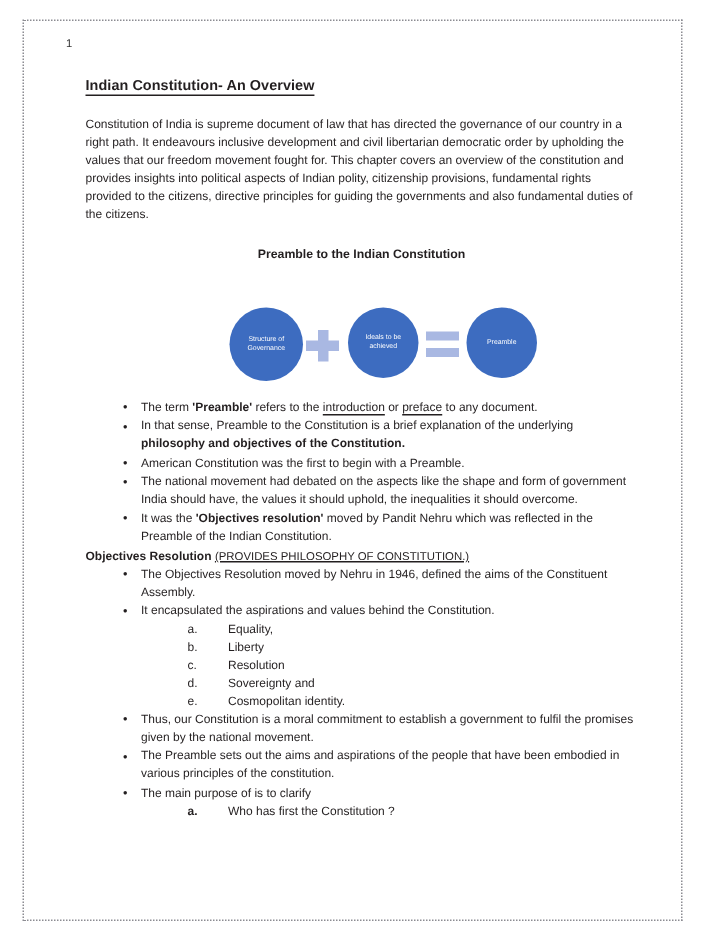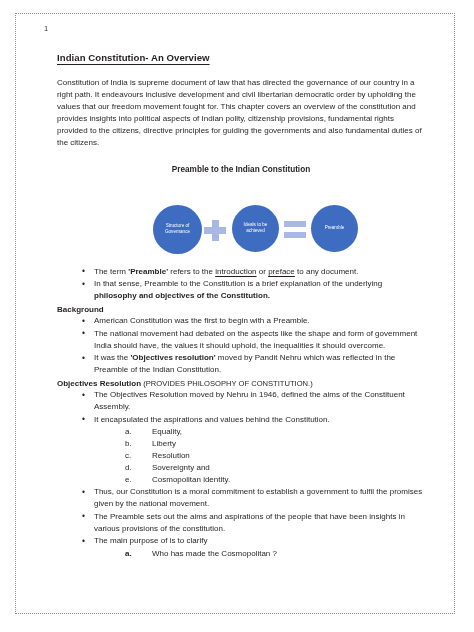--- a/index.html
+++ b/index.html
@@ -143,20 +143,21 @@
   }
   .section-head {
     font-weight: bold;
     font-size: 8px;
     margin-top: 2.5px;
     margin-bottom: 1.5px;
   }
   .section-head .plain {
     font-weight: normal;
     font-size: 7.6px;
+    text-decoration: underline;
   }
   .alist {
     margin: 0;
     padding: 0;
     list-style: none;
     font-size: 8px;
     line-height: 12px;
   }
   .alist > li {
     position: relative;
@@ -201,21 +202,20 @@
       <div class="circle c3">
         <span>Preamble</span>
       </div>
     </div>
 
     <ul class="blist">
       <li><span>The term </span><b>'Preamble'</b><span> refers to the </span><u>introduction</u><span> or </span><u>preface</u><span> to any document.</span></li>
       <li><span>In that sense, Preamble to the Constitution is a brief explanation of the underlying </span><b>philosophy and objectives of the Constitution.</b></li>
     </ul>
 
-    <div class="section-head">Background</div>
 
     <ul class="blist">
       <li><span>American Constitution was the first to begin with a Preamble.</span></li>
       <li><span>The national movement had debated on the aspects like the shape and form of government India should have, the values it should uphold, the inequalities it should overcome.</span></li>
       <li><span>It was the </span><b>'Objectives resolution'</b><span> moved by Pandit Nehru which was reflected in the Preamble of the Indian Constitution.</span></li>
     </ul>
 
     <div class="section-head">
       <span>Objectives Resolution</span>
       <span class="plain">(PROVIDES PHILOSOPHY OF CONSTITUTION.)</span>
@@ -233,22 +233,22 @@
       <li><span class="marker">d.</span><span>Sovereignty and</span></li>
       <li><span class="marker">e.</span><span>Cosmopolitan identity.</span></li>
     </ul>
 
     <ul class="blist">
       <li><span>Thus, our Constitution is a moral commitment to establish a government to fulfil the promises given by the national movement.</span></li>
     </ul>
 
 
     <ul class="blist">
-      <li><span>The Preamble sets out the aims and aspirations of the people that have been insights in various provisions of the constitution.</span></li>
+      <li><span>The Preamble sets out the aims and aspirations of the people that have been embodied in various principles of the constitution.</span></li>
       <li><span>The main purpose of is to clarify</span></li>
     </ul>
 
     <ul class="alist sub-b">
-      <li><span class="marker">a.</span><span>Who has made the Cosmopolitan ?</span></li>
+      <li><span class="marker">a.</span><span>Who has first the Constitution ?</span></li>
     </ul>
 
   </div>
 </div>
 
 </body></html>

